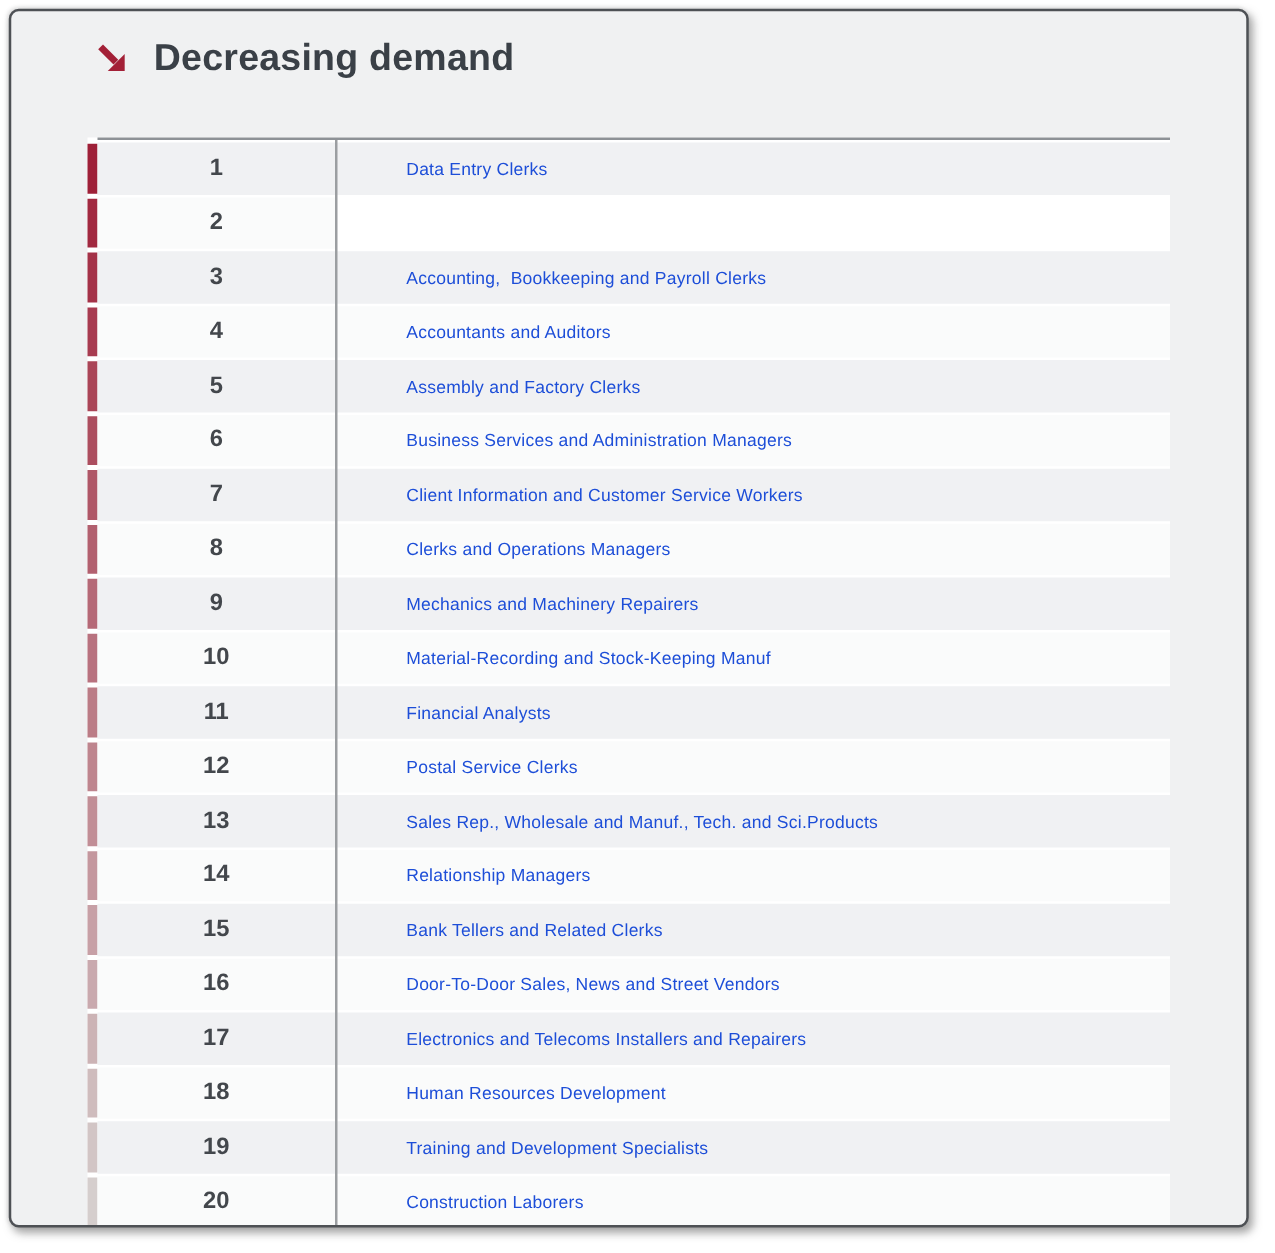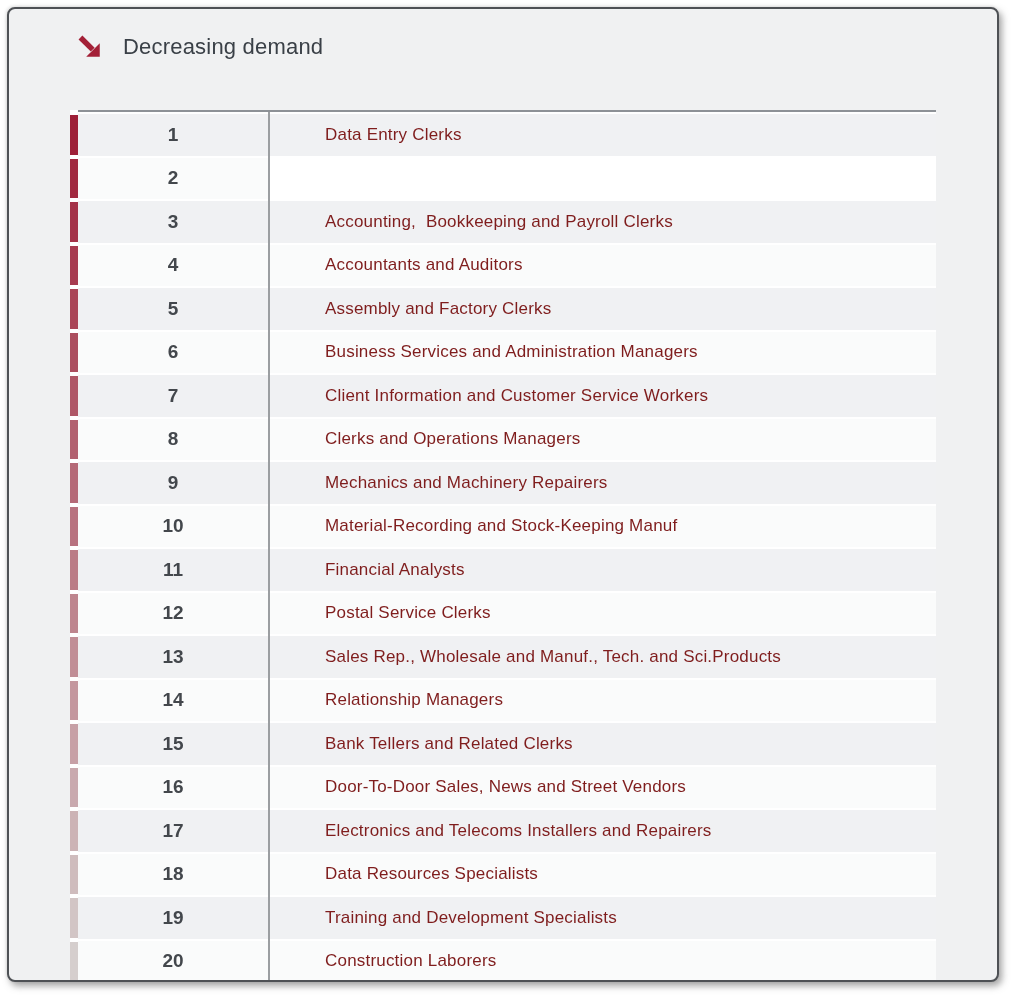--- a/index.html
+++ b/index.html
@@ -30,22 +30,22 @@
     margin: 16px 0 0 68px;
     height: 44px;
   }
   .arrow-icon {
     width: 26px;
     height: 26px;
     margin-right: 20px;
     display: inline-block;
   }
   .card-title {
-    font-size: 22px;
-    font-weight: normal;
+    font-size: 30px;
+    font-weight: bold;
     color: #3a4047;
     letter-spacing: 0.2px;
     margin: 0;
   }
   .table-wrap {
     position: absolute;
     left: 61px;
     top: 101px;
     width: 866px;
     background: #ffffff;
@@ -89,22 +89,22 @@
     justify-content: center;
     font-size: 19px;
     font-weight: bold;
     color: #43474c;
   }
   .label-cell {
     flex: 1 1 auto;
     display: flex;
     align-items: center;
     padding-left: 57px;
-    font-size: 17px;
-    color: #7f1d1d;
+    font-size: 14px;
+    color: #1d4ed8;
     white-space: pre-wrap;
     letter-spacing: 0.2px;
   }
   .row.odd .rank-cell, .row.odd .label-cell { background: #f0f1f3; }
   .row.even .rank-cell, .row.even .label-cell { background: #fafbfb; }
 </style>
 </head>
 <body>
 
 <div class="card">
@@ -220,21 +220,21 @@
 
   <div class="row odd">
     <span class="accent-bar" style="background: rgb(204, 179, 181);"></span>
     <div class="rank-cell">17</div>
     <div class="label-cell">Electronics and Telecoms Installers and Repairers</div>
   </div>
 
   <div class="row even">
     <span class="accent-bar" style="background: rgb(207, 188, 189);"></span>
     <div class="rank-cell">18</div>
-    <div class="label-cell">Data Resources Specialists</div>
+    <div class="label-cell">Human Resources Development</div>
   </div>
 
   <div class="row odd">
     <span class="accent-bar" style="background: rgb(210, 197, 197);"></span>
     <div class="rank-cell">19</div>
     <div class="label-cell">Training and Development Specialists</div>
   </div>
 
   <div class="row even">
     <span class="accent-bar" style="background: rgb(213, 206, 205);"></span>

